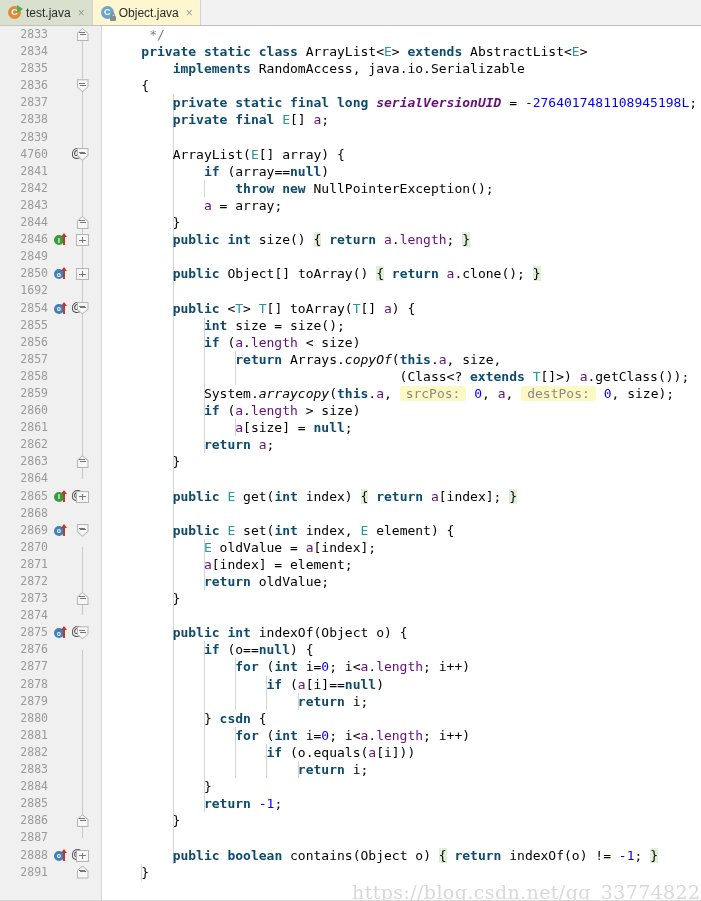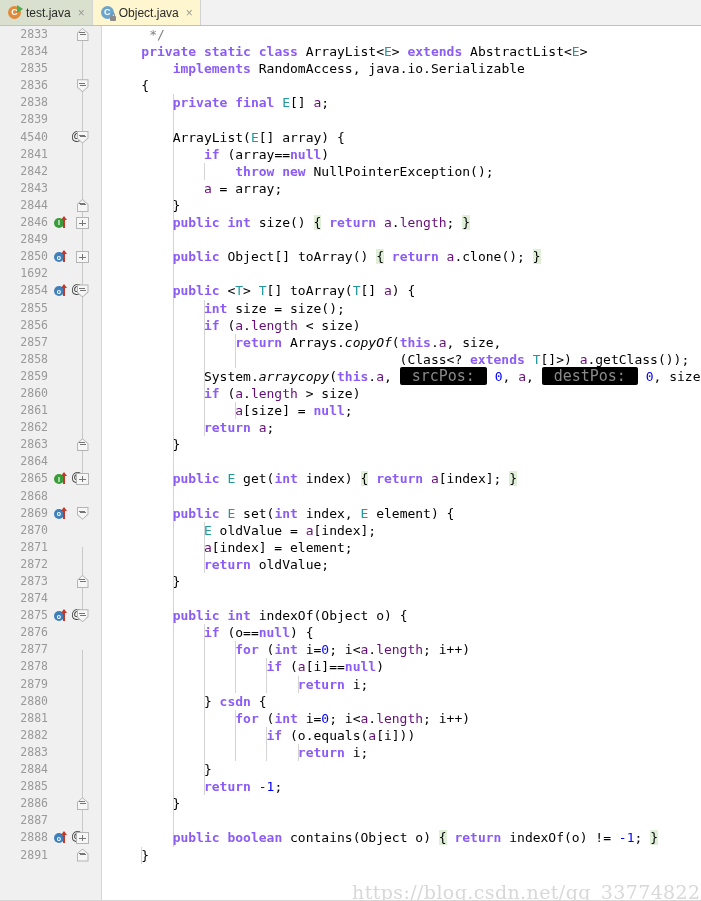--- a/index.html
+++ b/index.html
@@ -154,32 +154,32 @@
   .code{
     position:absolute;left:110px;top:0;
     font-family:"DejaVu Sans Mono","Liberation Mono",monospace;
     font-size:13px;letter-spacing:0;
     color:#000000;white-space:pre;
   }
   
   .iguide{position:absolute;top:0;width:1px;height:17.1px;background:#d4d4d4;}
 
   
-  .kw{color:#8b5cf6;font-weight:bold;}
+  .kw{color:#0c4a6e;font-weight:bold;}
   .cmt{color:#808080;}
   .num{color:#0000ff;}
   .fld{color:#660e7a;}
   .stfld{color:#660e7a;font-style:italic;font-weight:bold;}
   .stmeth{color:#000000;font-style:italic;}
   .typ{color:#20999d;}
   .plain{color:#000000;}
   .brace-hl{background:#e0f0d8;}
   .hint{
-    background:#000000;color:#8a8a8a;border-radius:2px;
-    padding:0 12px;font-size:15px;
+    background:#fef9c3;color:#8a8a8a;border-radius:2px;
+    padding:0 6px;font-size:13px;
   }
 
   .watermark{
     position:absolute;left:352px;top:855px;
     font-family:"DejaVu Serif","Liberation Serif",serif;
     font-size:19px;color:#d8d8d8;white-space:nowrap;
     letter-spacing:0.4px;
   }
   .bottom-line{
     position:absolute;left:0;bottom:0;width:701px;height:1px;background:#d6d6d6;
@@ -221,23 +221,24 @@
         <div style="position:absolute;left:82px;top:8px;width:1px;height:188.10000000000002px;background:#c8c8c8;"></div>
         <div style="position:absolute;left:82px;top:59.300000000000004px;width:1px;height:393.3px;background:#c8c8c8;"></div>
         <div style="position:absolute;left:82px;top:127.70000000000002px;width:1px;height:68.4px;background:#c8c8c8;"></div>
         <div style="position:absolute;left:82px;top:298.70000000000005px;width:1px;height:153.9px;background:#c8c8c8;"></div>
         <div style="position:absolute;left:82px;top:521px;width:1px;height:68.4px;background:#c8c8c8;"></div>
         <div style="position:absolute;left:82px;top:623.6px;width:1px;height:188.10000000000002px;background:#c8c8c8;"></div>
         <div class="row"><div class="lnum">2833</div><div class="fold"><span class="pent up"><span class="inner"></span><span class="dash"></span></span></div><div class="code"><span class="cmt">     */</span></div></div>
         <div class="row"><div class="lnum">2834</div><div class="code">    <span class="kw">private</span> <span class="kw">static</span> <span class="kw">class</span> <span class="plain">ArrayList</span>&lt;<span class="typ">E</span>&gt; <span class="kw">extends</span> <span class="plain">AbstractList</span>&lt;<span class="typ">E</span>&gt;</div></div>
         <div class="row"><div class="lnum">2835</div><div class="code">        <span class="kw">implements</span> <span class="plain">RandomAccess</span>, <span class="plain">java</span>.<span class="plain">io</span>.<span class="plain">Serializable</span></div></div>
         <div class="row"><div class="lnum">2836</div><div class="fold"><span class="pent down"><span class="inner"></span><span class="dash"></span></span></div><div class="code">    {</div></div>
+        <div class="row"><div class="lnum">2837</div><div class="iguide" style="left:172.56px;"></div><div class="code">        <span class="kw">private</span> <span class="kw">static</span> <span class="kw">final</span> <span class="kw">long</span> <span class="stfld">serialVersionUID</span> = <span class="num">-2764017481108945198L</span>;</div></div>
         <div class="row"><div class="lnum">2838</div><div class="iguide" style="left:172.56px;"></div><div class="code">        <span class="kw">private</span> <span class="kw">final</span> <span class="typ">E</span>[] <span class="fld">a</span>;</div></div>
         <div class="row"><div class="lnum">2839</div><div class="iguide" style="left:172.56px;"></div><div class="code"></div></div>
-        <div class="row"><div class="lnum">4540</div><div class="mk at">@</div><div class="fold"><span class="pent down"><span class="inner"></span><span class="dash"></span></span></div><div class="iguide" style="left:172.56px;"></div><div class="code">        <span class="plain">ArrayList</span>(<span class="typ">E</span>[] <span class="plain">array</span>) {</div></div>
+        <div class="row"><div class="lnum">4760</div><div class="mk at">@</div><div class="fold"><span class="pent down"><span class="inner"></span><span class="dash"></span></span></div><div class="iguide" style="left:172.56px;"></div><div class="code">        <span class="plain">ArrayList</span>(<span class="typ">E</span>[] <span class="plain">array</span>) {</div></div>
         <div class="row"><div class="lnum">2841</div><div class="iguide" style="left:172.56px;"></div><div class="code">            <span class="kw">if</span> (<span class="plain">array</span>==<span class="kw">null</span>)</div></div>
         <div class="row"><div class="lnum">2842</div><div class="iguide" style="left:172.56px;"></div><div class="iguide" style="left:203.84px;"></div><div class="code">                <span class="kw">throw</span> <span class="kw">new</span> <span class="plain">NullPointerException</span>();</div></div>
         <div class="row"><div class="lnum">2843</div><div class="iguide" style="left:172.56px;"></div><div class="code">            <span class="fld">a</span> = <span class="plain">array</span>;</div></div>
         <div class="row"><div class="lnum">2844</div><div class="fold"><span class="pent up"><span class="inner"></span><span class="dash"></span></span></div><div class="iguide" style="left:172.56px;"></div><div class="code">        }</div></div>
         <div class="row"><div class="lnum">2846</div><div class="mk m1 impl"><span class="circ">I</span><span class="arrow"></span></div><div class="fold"><span class="box plus"></span></div><div class="iguide" style="left:172.56px;"></div><div class="code">        <span class="kw">public</span> <span class="kw">int</span> <span class="plain">size</span>() <span class="brace-hl">{</span> <span class="kw">return</span> <span class="fld">a</span>.<span class="fld">length</span>; <span class="brace-hl">}</span></div></div>
         <div class="row"><div class="lnum">2849</div><div class="iguide" style="left:172.56px;"></div><div class="code"></div></div>
         <div class="row"><div class="lnum">2850</div><div class="mk m1 over"><span class="circ">o</span><span class="arrow"></span></div><div class="fold"><span class="box plus"></span></div><div class="iguide" style="left:172.56px;"></div><div class="code">        <span class="kw">public</span> <span class="plain">Object</span>[] <span class="plain">toArray</span>() <span class="brace-hl">{</span> <span class="kw">return</span> <span class="fld">a</span>.<span class="plain">clone</span>(); <span class="brace-hl">}</span></div></div>
         <div class="row"><div class="lnum">1692</div><div class="iguide" style="left:172.56px;"></div><div class="code"></div></div>
         <div class="row"><div class="lnum">2854</div><div class="mk m1 over"><span class="circ">o</span><span class="arrow"></span></div><div class="mk at">@</div><div class="fold"><span class="pent down"><span class="inner"></span><span class="dash"></span></span></div><div class="iguide" style="left:172.56px;"></div><div class="code">        <span class="kw">public</span> &lt;<span class="typ">T</span>&gt; <span class="typ">T</span>[] <span class="plain">toArray</span>(<span class="typ">T</span>[] <span class="fld">a</span>) {</div></div>
         <div class="row"><div class="lnum">2855</div><div class="iguide" style="left:172.56px;"></div><div class="iguide" style="left:203.84px;"></div><div class="code">            <span class="kw">int</span> <span class="plain">size</span> = <span class="plain">size</span>();</div></div>

